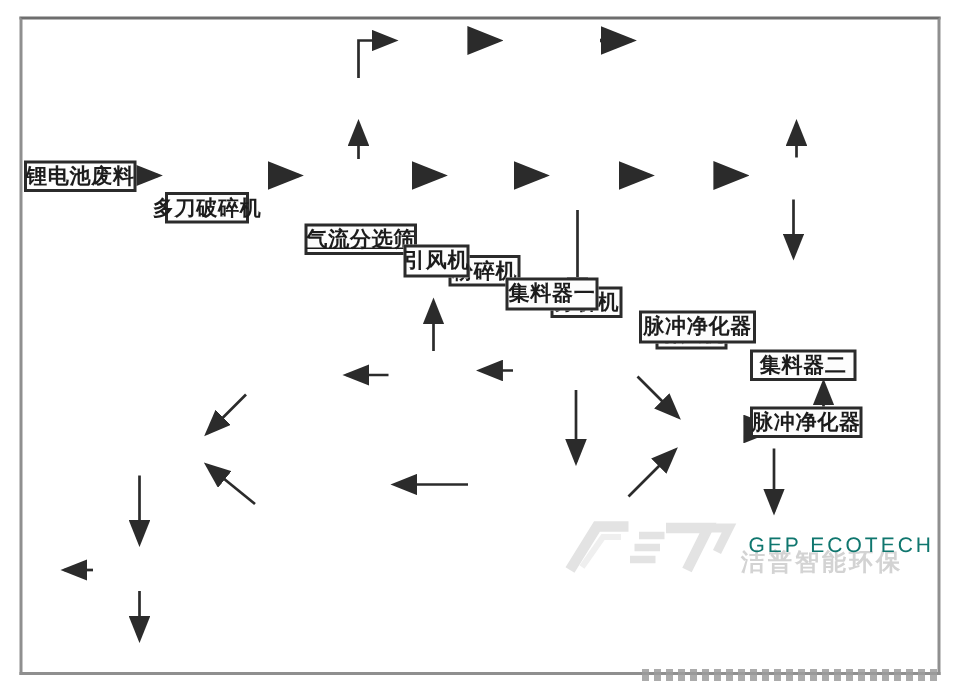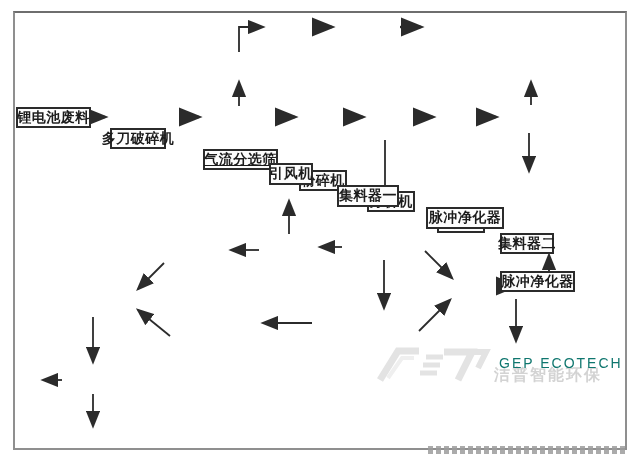--- a/index.html
+++ b/index.html
@@ -81,20 +81,20 @@
       <line x1="516" y1="299" x2="516" y2="341" marker-end="url(#ah)"></line>
     </g>
   </svg>
 
   <div class="node z" style="left:16px;  top:107px; width:75px;  height:21px;">锂电池废料</div>
   <div class="node z" style="left:110px; top:107px; width:56px;  height:21px;">多刀破碎机</div>
   <div class="node z" style="left:203px; top:107px; width:75px;  height:21px;text-decoration:underline;">气流分选筛</div>
   <div class="node z" style="left:299px; top:107px; width:48px;  height:21px;">粉碎机</div>
   <div class="node z" style="left:367px; top:107px; width:48px;  height:21px;">分析机</div>
   <div class="node z" style="left:437px; top:107px; width:48px;  height:21px;">引风机</div>
-  <div class="node z" style="left:500px; top:107px; width:54px;  height:21px;">集料器二</div>
+  <div class="node z" style="left:500px; top:107px; width:71px;  height:21px;">集料器二</div>
 
   <div class="node z" style="left:269px; top:16px;  width:44px;  height:22px;">引风机</div>
   <div class="node z" style="left:337px; top:16px;  width:62px;  height:22px;">集料器一</div>
   <div class="node z" style="left:426px; top:16px;  width:78px;  height:22px;">脉冲净化器</div>
   <div class="node z" style="left:500px; top:58px;  width:75px;  height:21px;">脉冲净化器</div>
 
 </div>
 
 </body></html>

